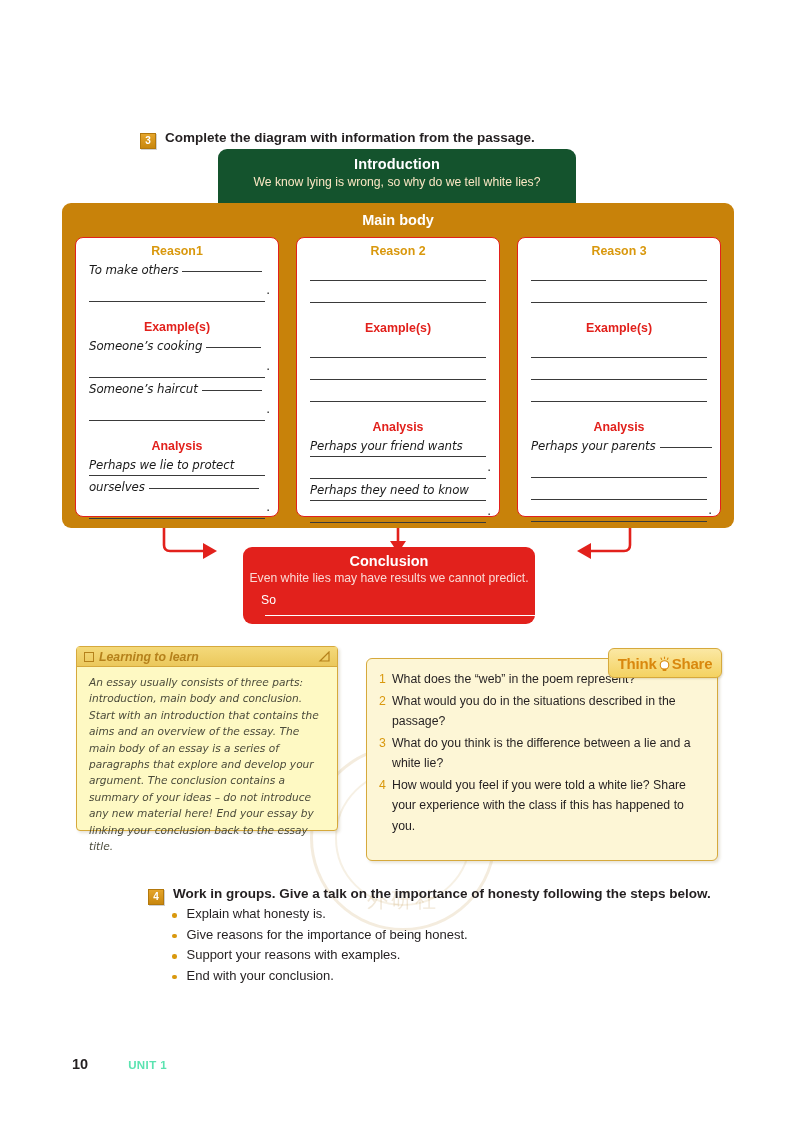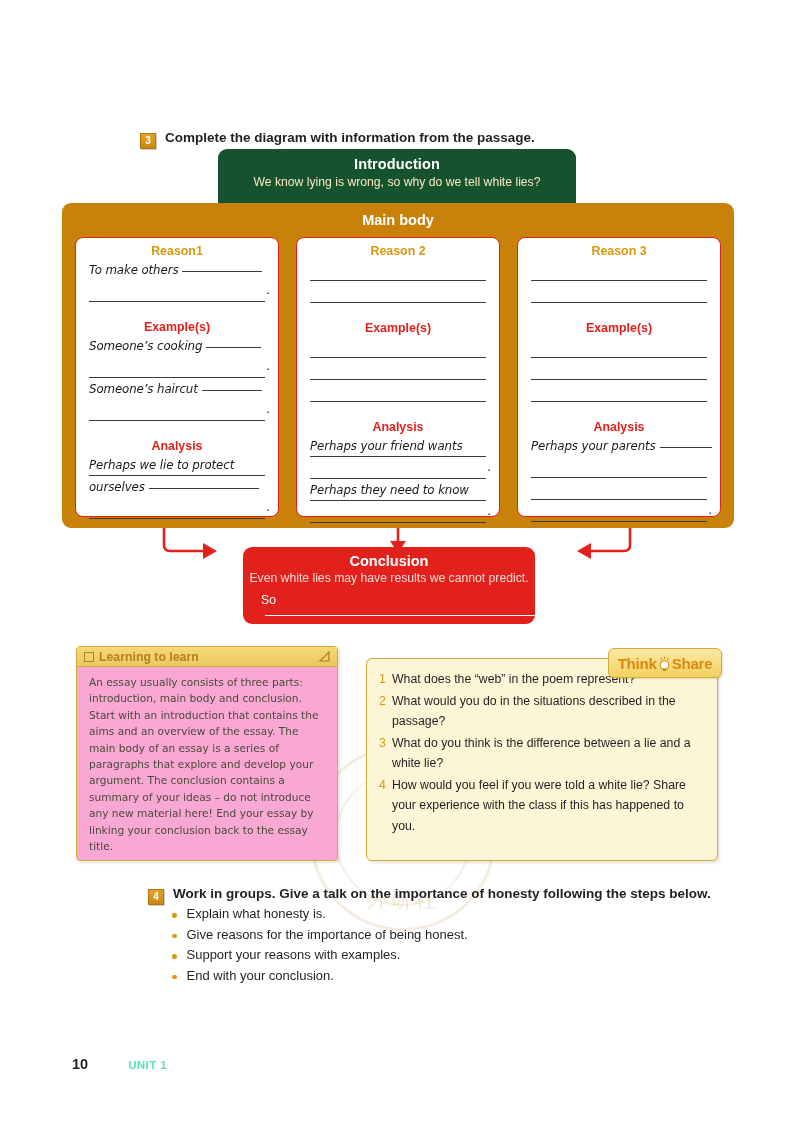--- a/index.html
+++ b/index.html
@@ -235,27 +235,28 @@
     vertical-align: 2px;
     margin-left: 4px;
   }
 
   
   .l2l {
     position: absolute;
     left: 76px;
     top: 646px;
     width: 262px;
-    height: 215px;
-    background: #f9a8d4;
+    height: 185px;
+    background: #fef9c3;
     border: 1.4px solid #D6A93C;
     border-radius: 4px;
     box-sizing: border-box;
     z-index: 3;
     box-shadow: 2px 2px 3px rgba(120,100,40,0.18);
+    font-style: italic;
   }
   .l2l-head {
     height: 20px;
     background: linear-gradient(180deg, #F4D97A 0%, #EBC85C 100%);
     border-bottom: 1.2px solid #D6A93C;
     display: flex;
     align-items: center;
     padding: 0 7px;
     box-sizing: border-box;
   }

